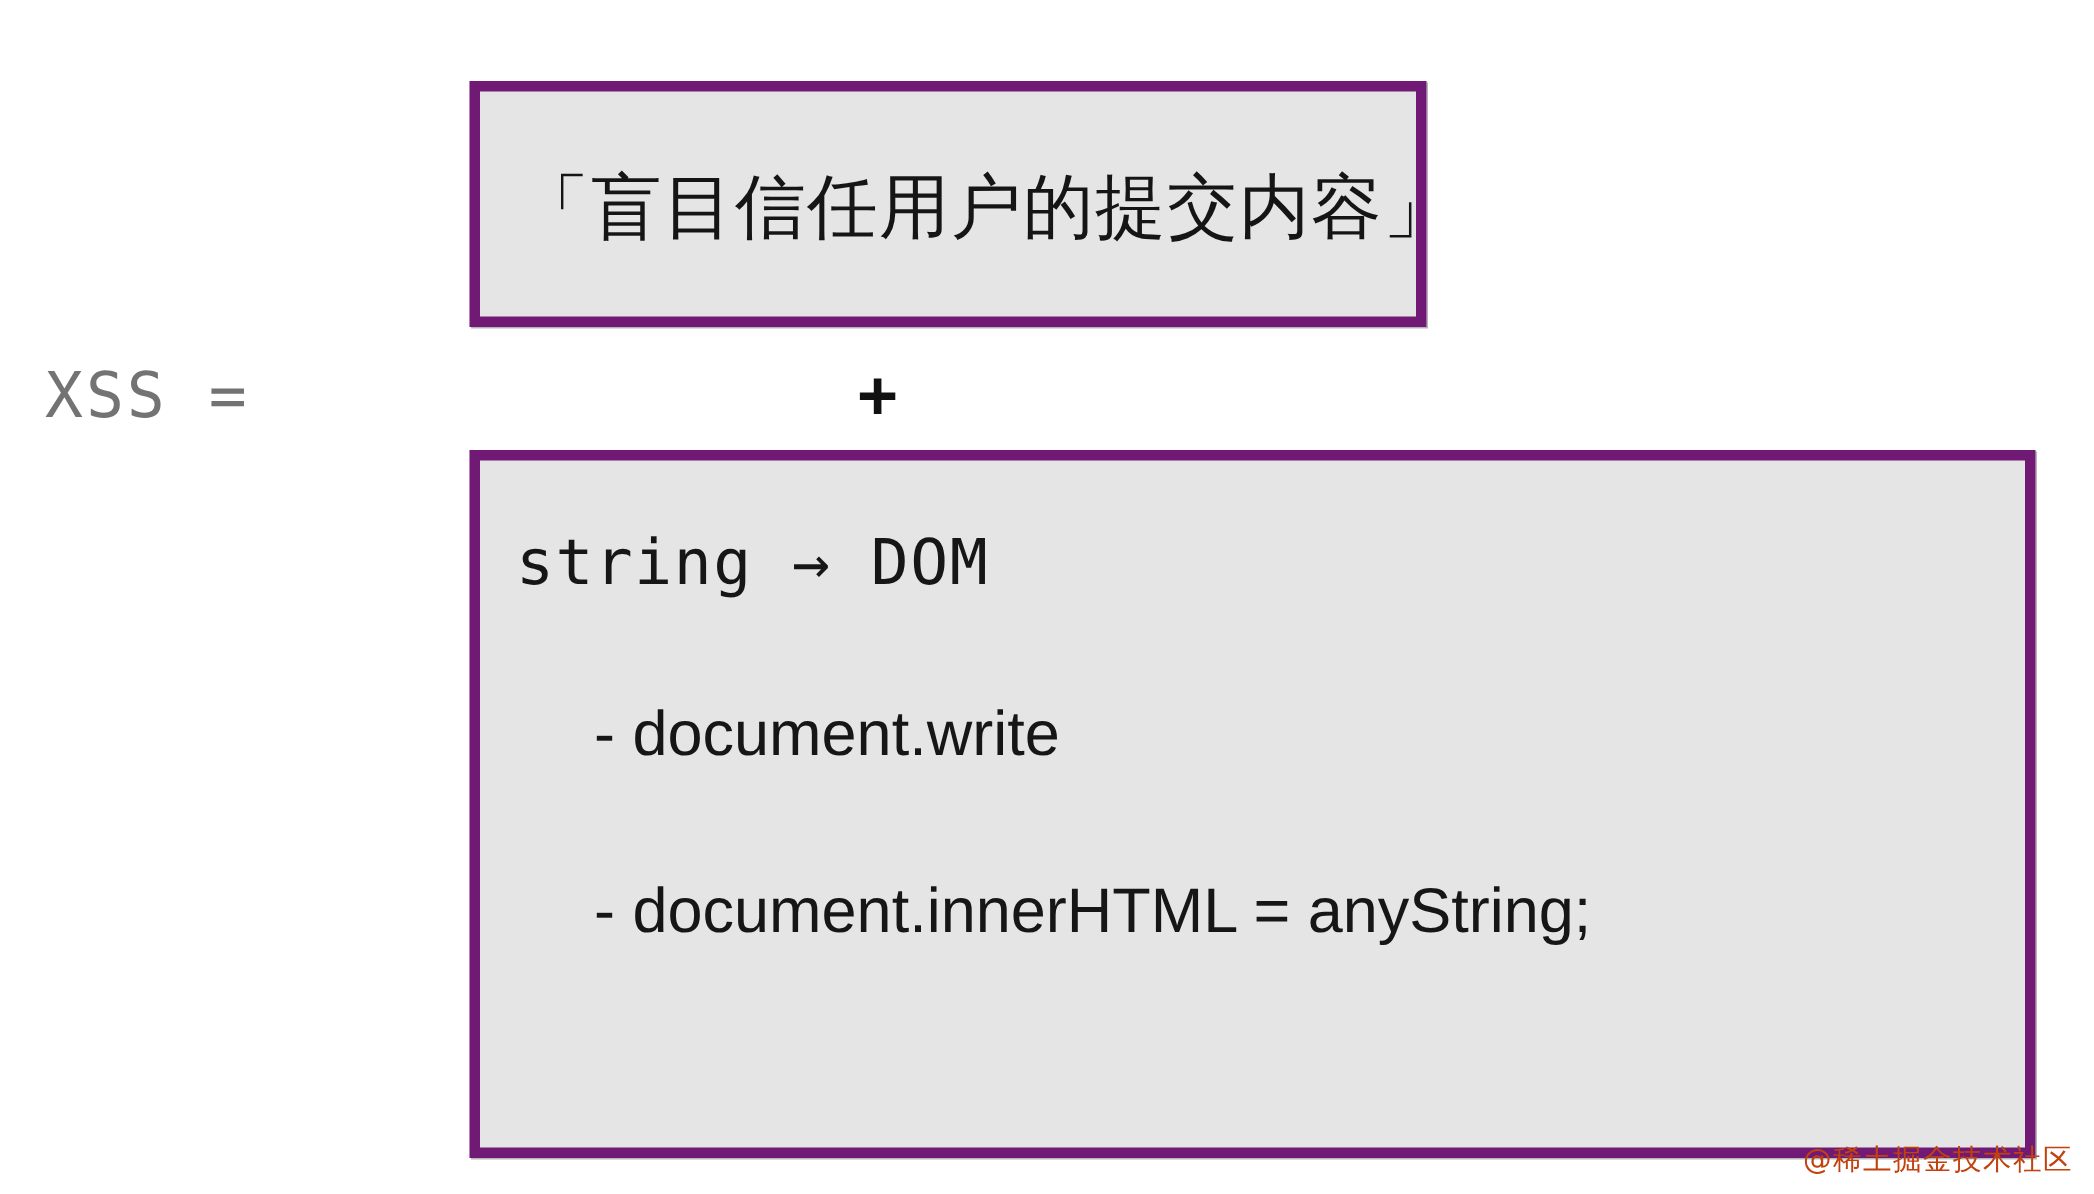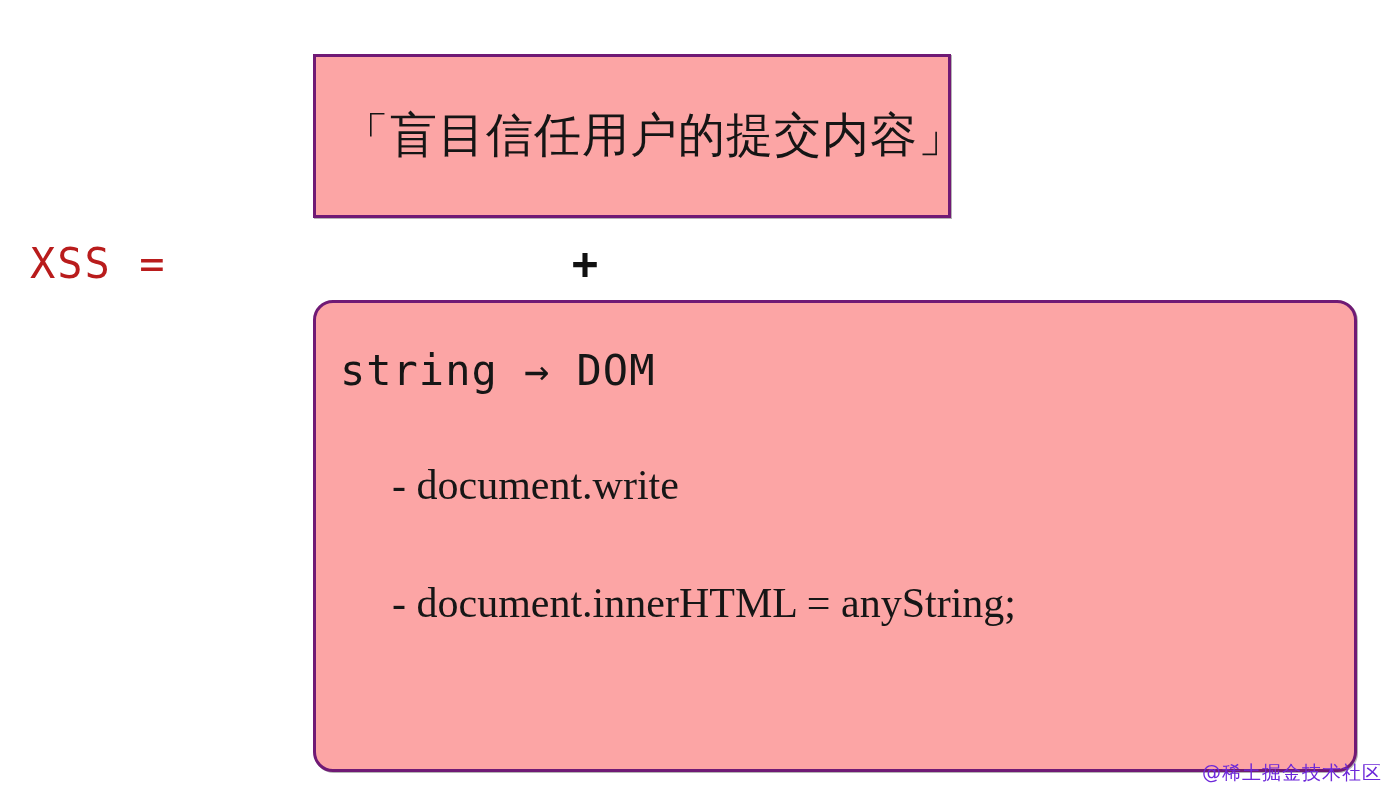--- a/index.html
+++ b/index.html
@@ -23,21 +23,21 @@
   }
 
   
   .formula-label {
     position: absolute;
     left: 30px;
     top: 234px;
     font-family: "DejaVu Sans Mono", "Liberation Mono", monospace;
     font-size: 42px;
     letter-spacing: 2px;
-    color: #b91c1c;
+    color: #737373;
     white-space: pre;
     line-height: 60px;
   }
 
   
   .plus-operator {
     position: absolute;
     left: 565px;
     top: 236px;
     width: 40px;
@@ -45,39 +45,38 @@
     font-family: "DejaVu Sans Mono", "Liberation Mono", monospace;
     font-size: 44px;
     font-weight: 700;
     color: #111111;
     line-height: 56px;
   }
 
   
   .box {
     position: absolute;
-    background: #fca5a5;
-    border: 3px solid #701a75;
+    background: #e5e5e5;
+    border: 7px solid #701a75;
     box-sizing: border-box;
     box-shadow: 1px 1px 0 0 rgba(120,120,120,0.55);
   }
 
   .box-trust {
     left: 313px;
     top: 54px;
     width: 638px;
     height: 164px;
   }
 
   .box-sinks {
     left: 313px;
     top: 300px;
     width: 1044px;
     height: 472px;
-    border-radius: 20px;
   }
 
   
   .trust-text {
     position: absolute;
     left: 26px;
     top: 46px;
     font-family: "DejaVu Sans", "Liberation Sans", sans-serif;
     font-size: 47px;
     letter-spacing: 1px;
@@ -104,41 +103,41 @@
     margin: 0 0 62px 0;
   }
 
   .sink-list {
     list-style: none;
     margin: 0;
     padding: 0;
   }
 
   .sink-item {
-    font-family: Liberation Serif, serif;
+    font-family: Liberation Sans, sans-serif;
     font-size: 42px;
     letter-spacing: 0px;
     color: #161616;
     white-space: pre;
     line-height: 52px;
     padding-left: 52px;
     margin-bottom: 66px;
   }
   .sink-item:last-child {
     margin-bottom: 0;
   }
 
   
   .watermark {
     position: absolute;
     right: 14px;
     bottom: 10px;
     font-family: "DejaVu Sans", "Liberation Sans", sans-serif;
     font-size: 19px;
-    color: #6d28d9;
+    color: #c2410c;
     letter-spacing: 1px;
     white-space: pre;
     user-select: none;
   }
 </style>
 </head>
 <body>
 
 <div class="canvas">
 

